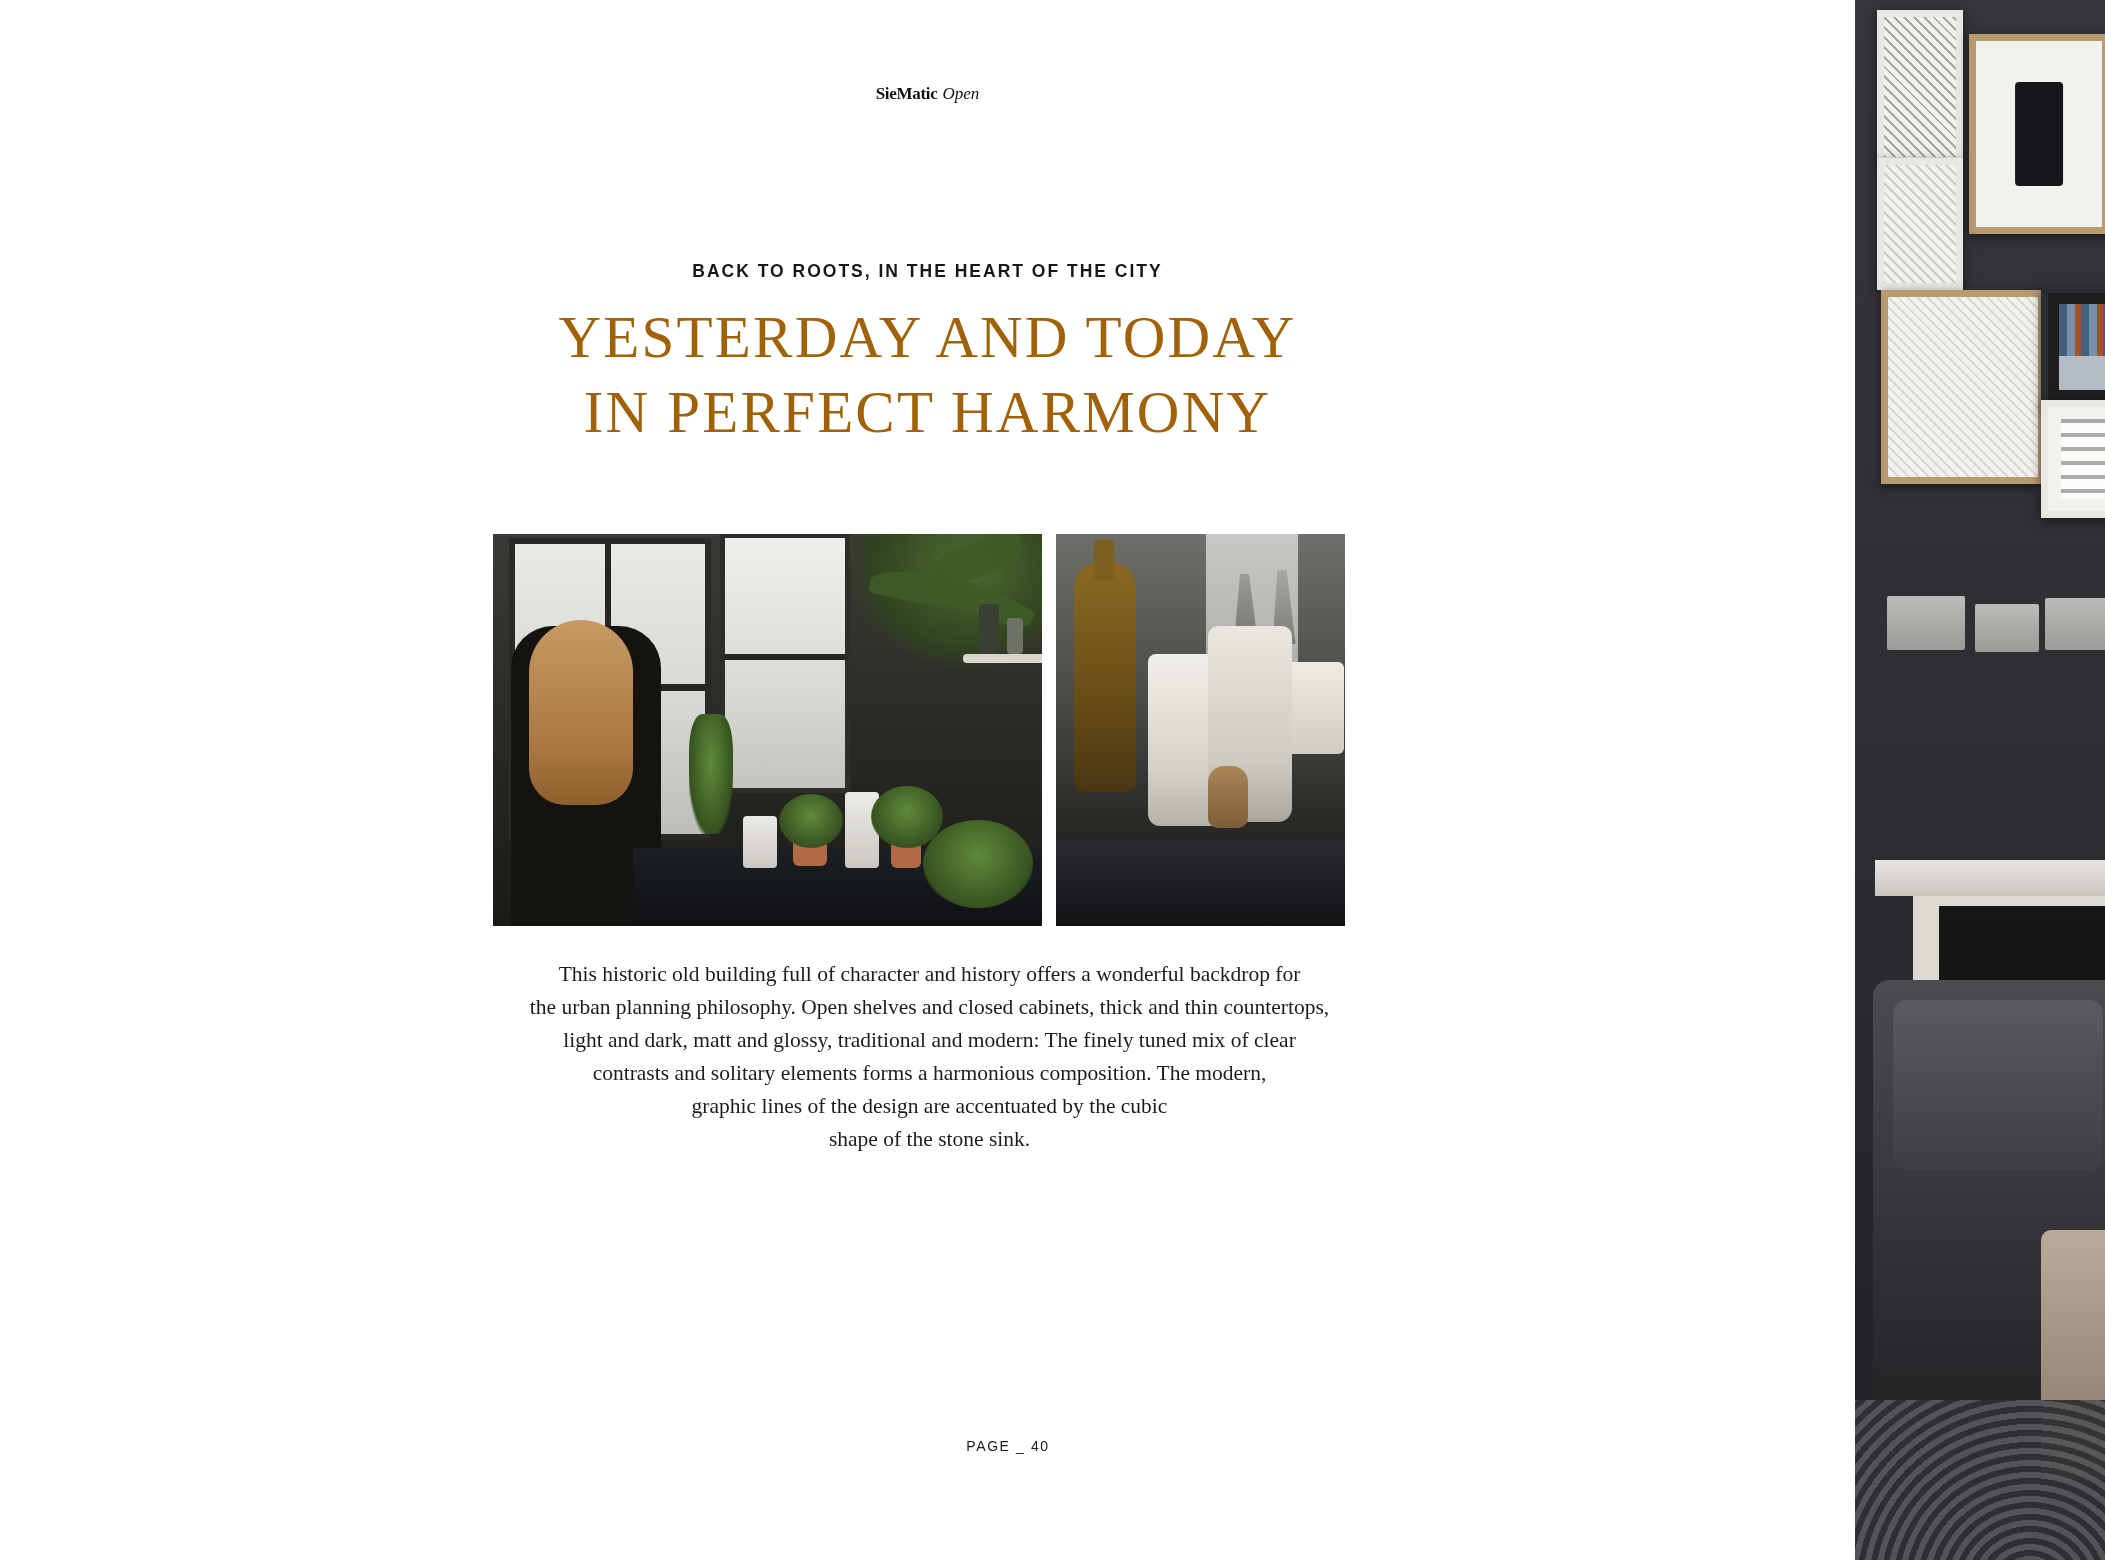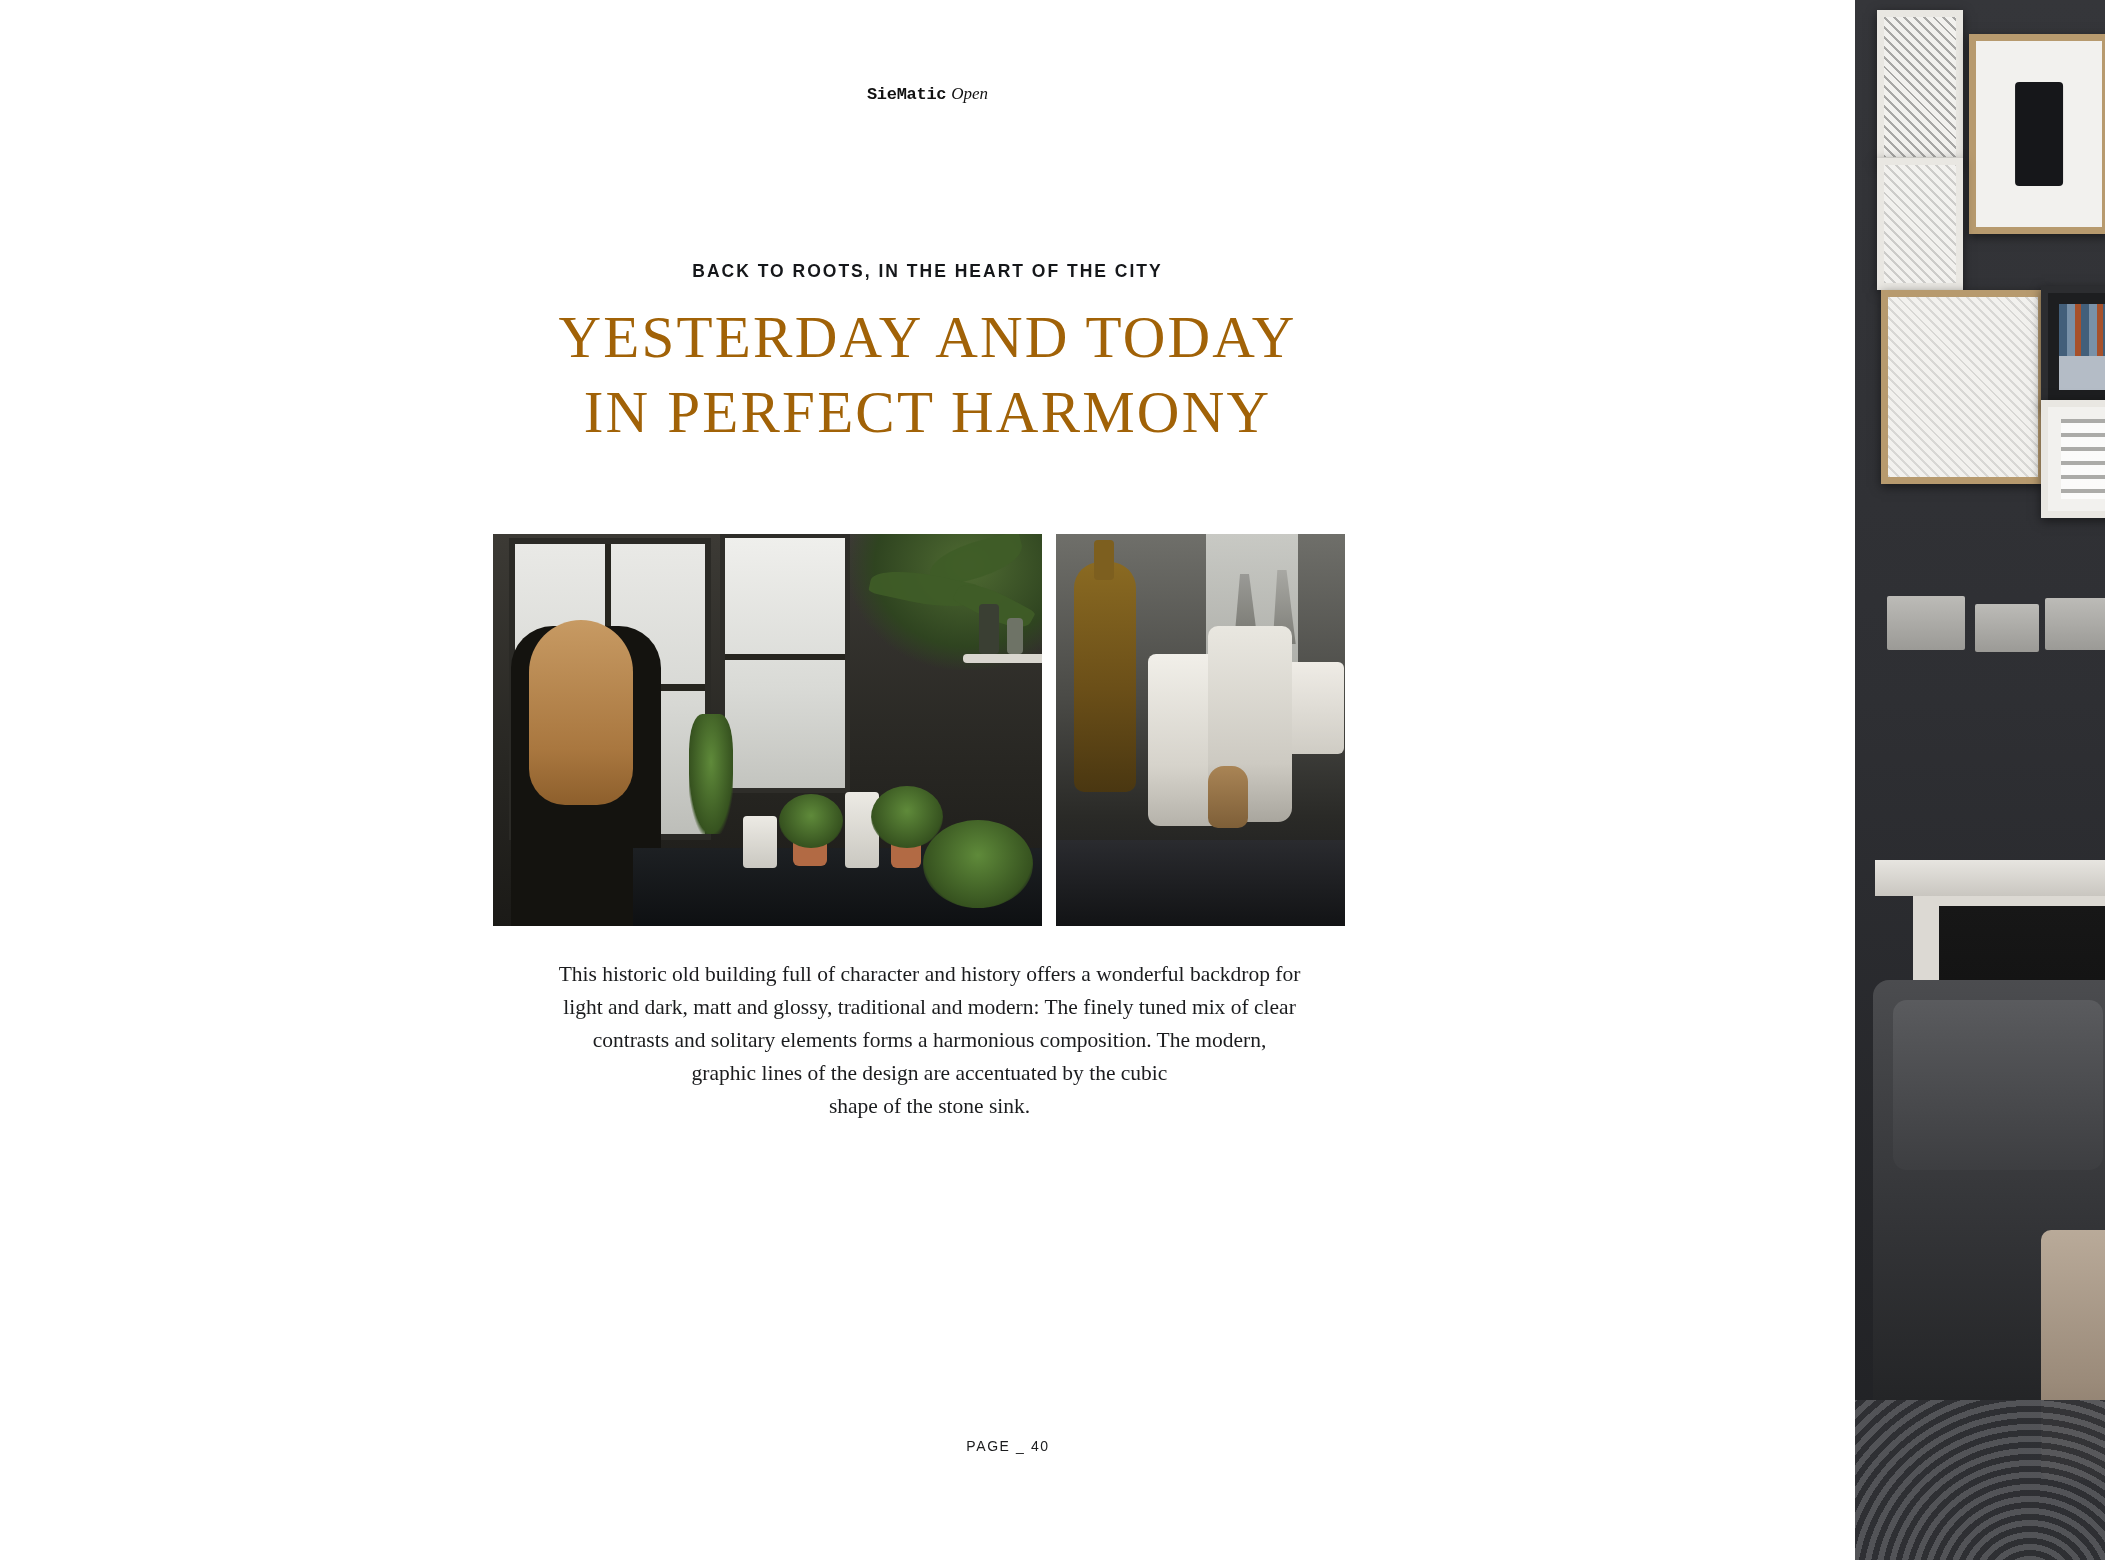--- a/index.html
+++ b/index.html
@@ -27,21 +27,21 @@
 
   .brand {
     position: absolute;
     top: 84px;
     left: 0;
     width: 1855px;
     text-align: center;
     white-space: nowrap;
   }
   .brand .brand-mark {
-    font-family: Liberation Mono, monospace;
+    font-family: Liberation Serif, serif;
     font-weight: bold;
     font-size: 17px;
     letter-spacing: -0.3px;
     color: #111111;
   }
   .brand .brand-sub {
     font-family: "Liberation Serif", serif;
     font-style: italic;
     font-size: 17px;
     color: #111111;
@@ -401,20 +401,21 @@
       <div class="pr-handle"></div>
       <div class="pr-jug"></div>
       <div class="pr-jug2"></div>
       <div class="pr-toy"></div>
       <div class="pr-floor"></div>
     </div>
   </div>
 
   <div class="bodycopy">
     <p>This historic old building full of character and history offers a wonderful backdrop for</p>
+    <p>the urban planning philosophy. Open shelves and closed cabinets, thick and thin countertops,</p>
     <p>light and dark, matt and glossy, traditional and modern: The finely tuned mix of clear</p>
     <p>contrasts and solitary elements forms a harmonious composition. The modern,</p>
     <p>graphic lines of the design are accentuated by the cubic</p>
     <p>shape of the stone sink.</p>
   </div>
 
   <div class="folio">PAGE _ 40</div>
 </div>
 
 <div class="rightphoto">

